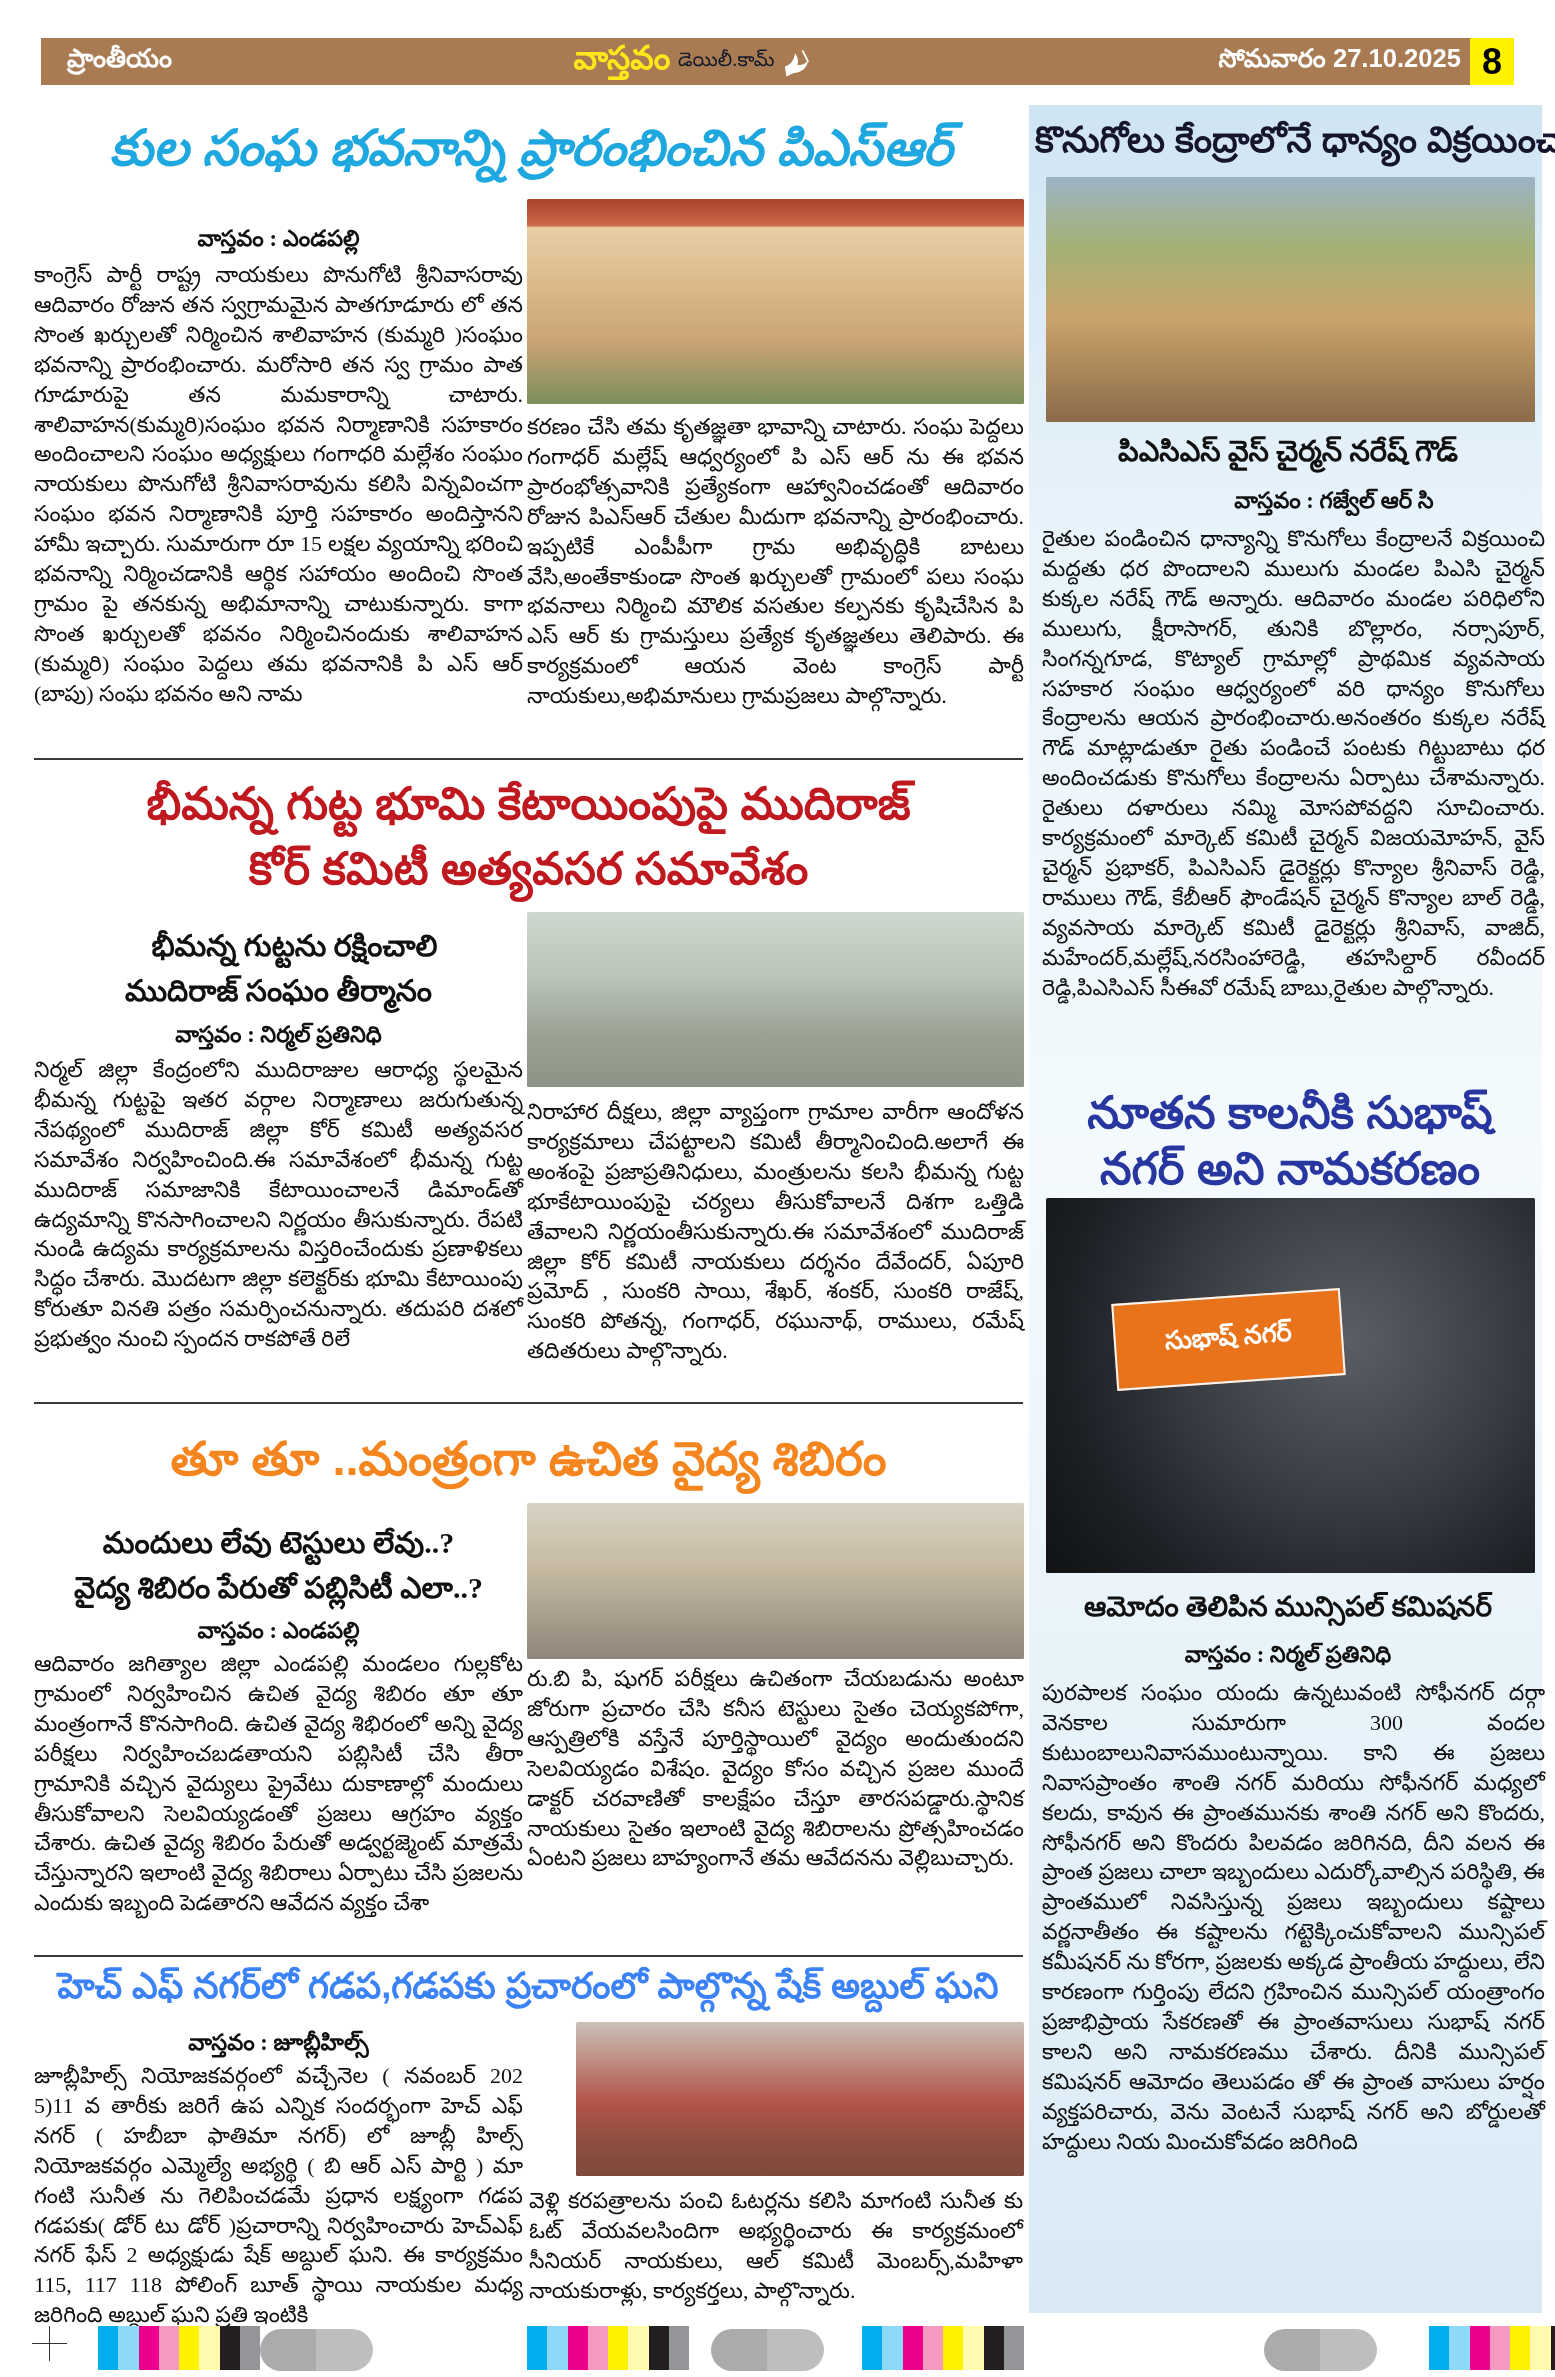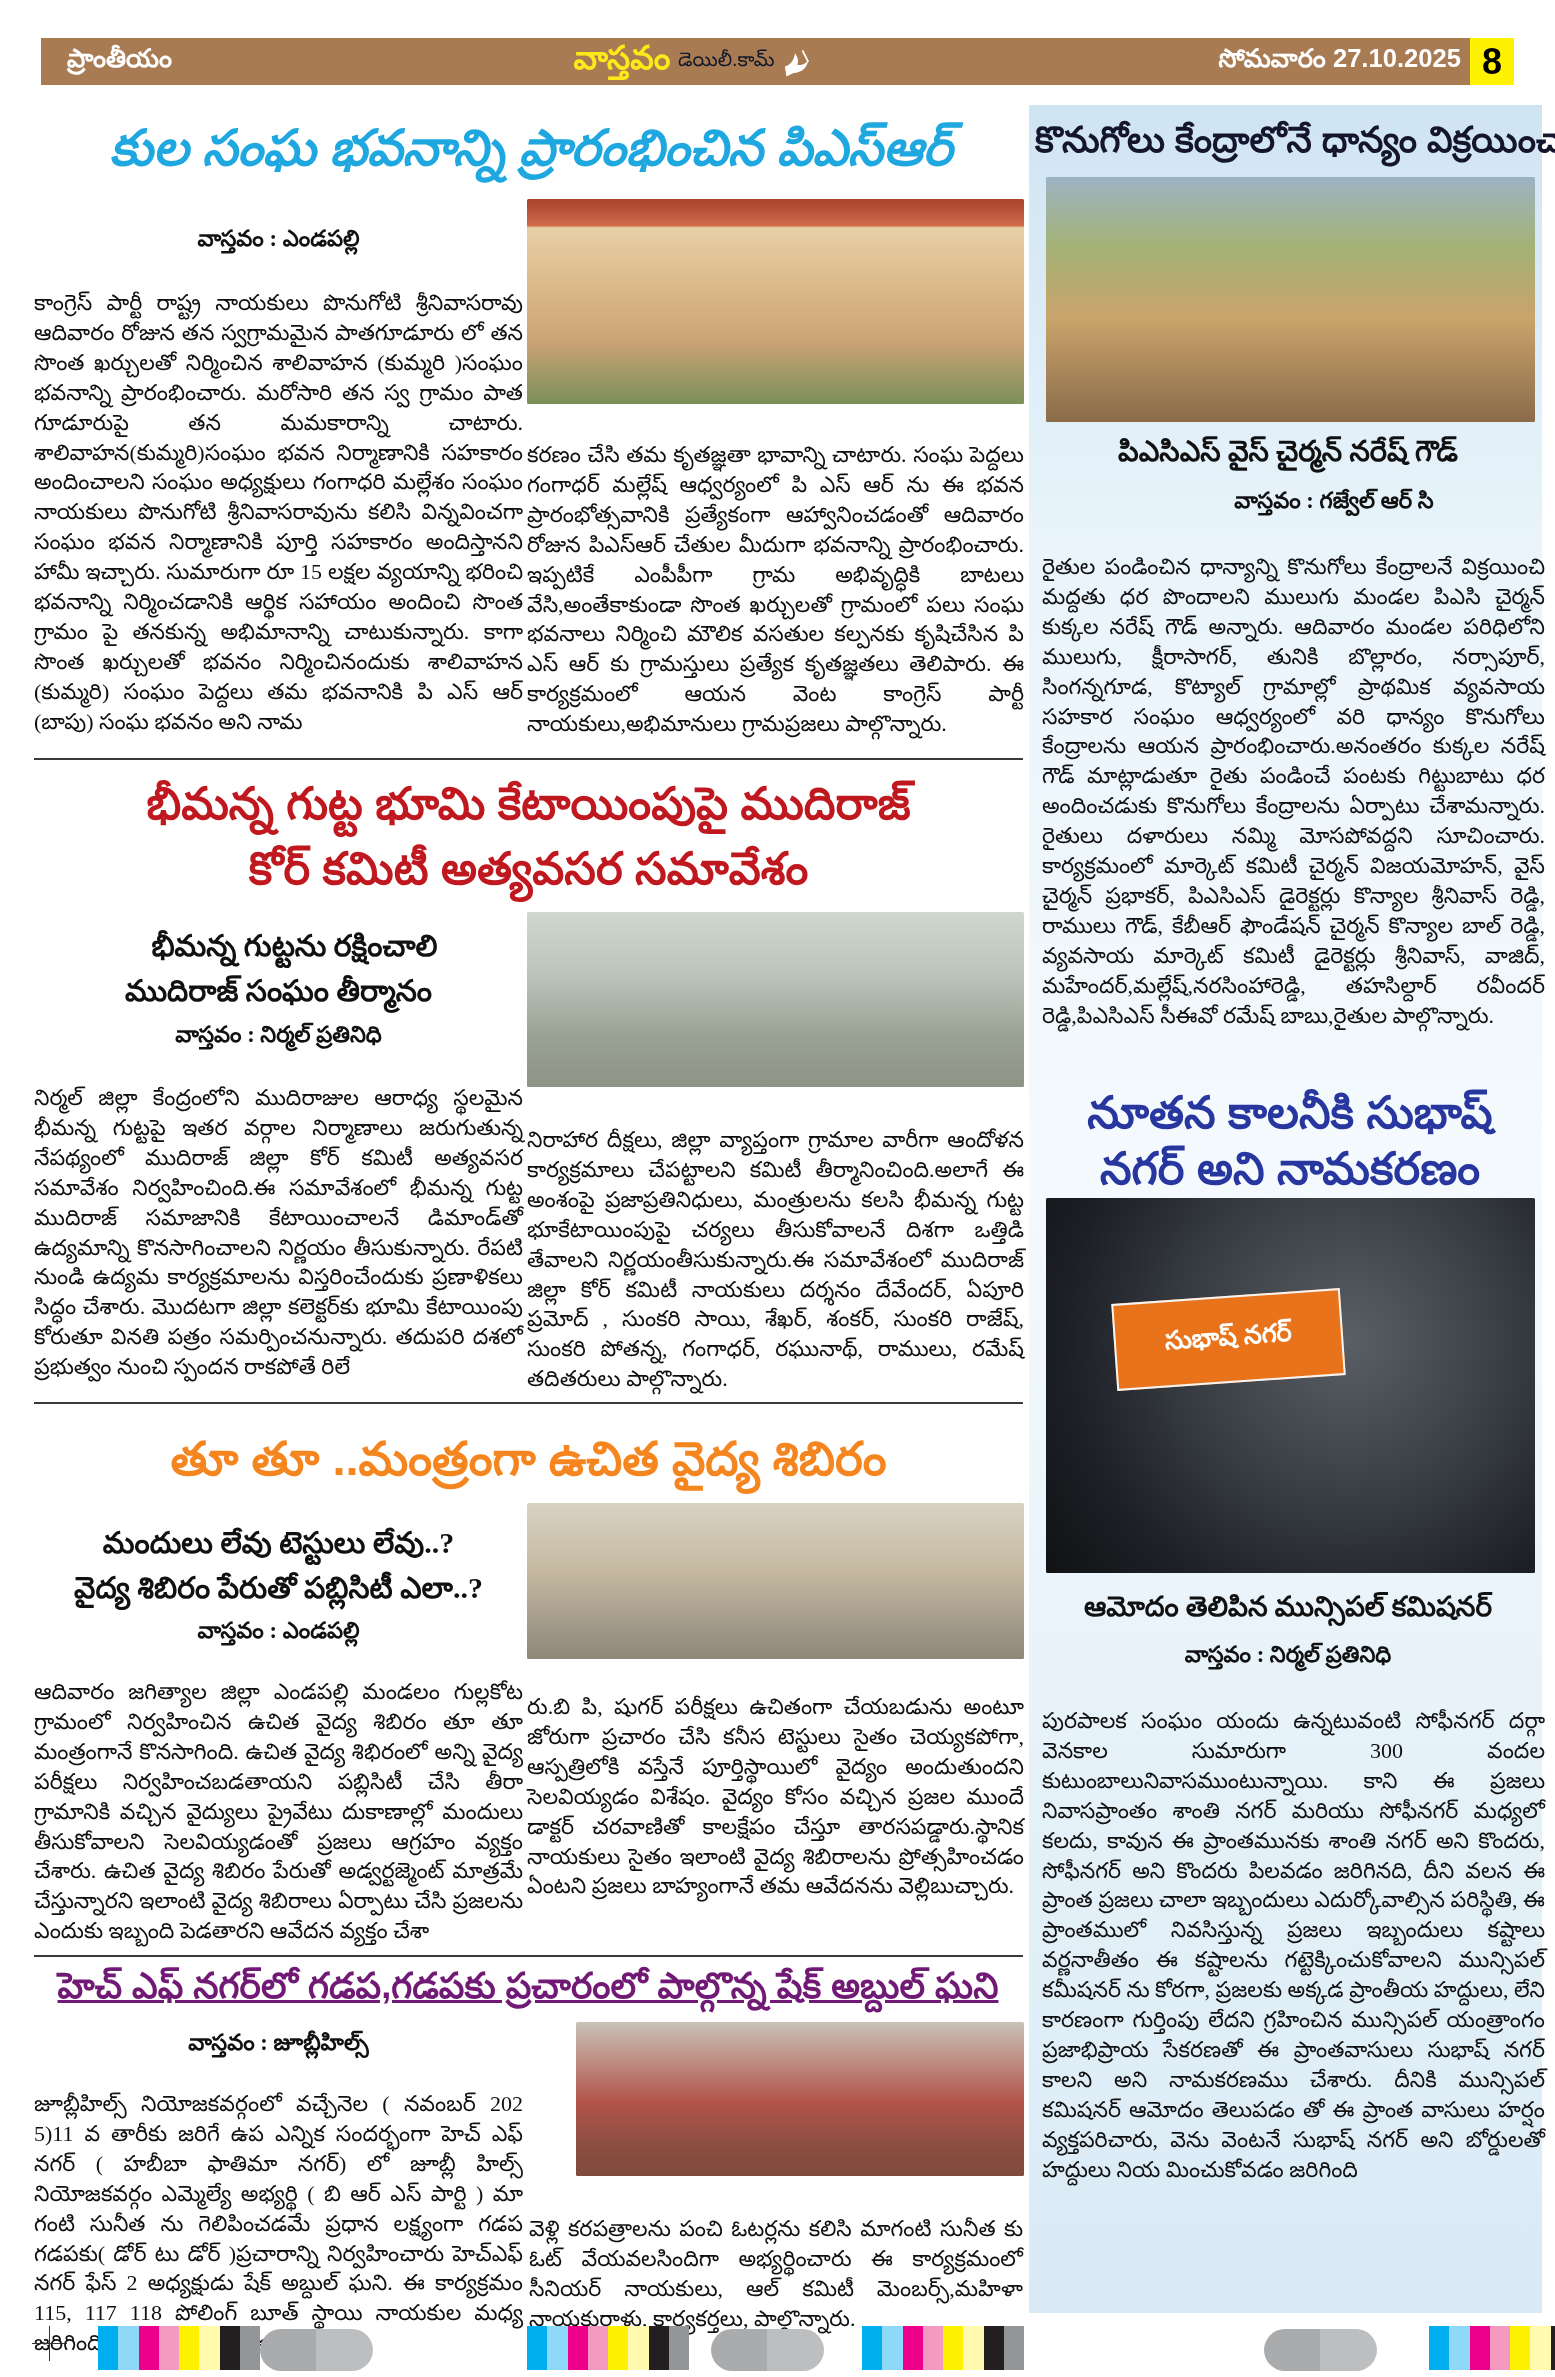--- a/index.html
+++ b/index.html
@@ -16,27 +16,27 @@
   .mh-date{color:#ffffff;font-family:"Liberation Sans",sans-serif;font-weight:bold;font-size:25.6px;padding-right:9px;}
   .mh-page{width:44px;height:47px;background:#FFF200;color:#000;display:flex;align-items:center;justify-content:center;
            font-family:"Liberation Sans",sans-serif;font-weight:bold;font-size:36px;}
   .dove{width:35px;height:30px;}
 
   
   .headline{font-family:"Liberation Sans",sans-serif;font-weight:bold;text-align:center;white-space:nowrap;}
   .h-cyan{color:#1FA8E0;font-style:italic;font-size:50px;}
   .h-red{color:#C0181F;font-size:45px;line-height:1.45;}
   .h-orange{color:#F5851E;font-size:47px;}
-  .h-magenta{color:#701a75;font-size:36px;text-decoration:underline;}
+  .h-magenta{color:#3b82f6;font-size:36px;}
   .h-dark{color:#15152E;font-size:36px;}
   .h-blue{color:#2836A0;font-size:45px;line-height:1.25;white-space:normal;}
 
   .subhead{font-family:"Liberation Serif",serif;font-weight:bold;color:#111;text-align:center;font-size:30px;}
   .dateline{font-family:"Liberation Serif",serif;font-weight:bold;color:#111;text-align:center;font-size:22.6px;}
-  .body-text{font-size:22px;line-height:1.36;text-align:justify;color:#101010;margin-top:28px;}
+  .body-text{font-size:22px;line-height:1.36;text-align:justify;color:#101010;}
 
   .divider{height:1.5px;background:#3a3a3a;}
 
   
   .rightcol-bg{left:1029px;top:105px;width:513px;height:2208px;
      background:linear-gradient(180deg,#cfe4f2 0%,#e9f4fb 18%,#f2f9fd 45%,#def: 0%,#d9eaf5 100%);
      background:linear-gradient(180deg,#cfe4f2 0%,#e9f4fb 20%,#f4fafd 48%,#d9eaf5 100%);}
 
   
   .photo{overflow:hidden;border-radius:1.5px;}

